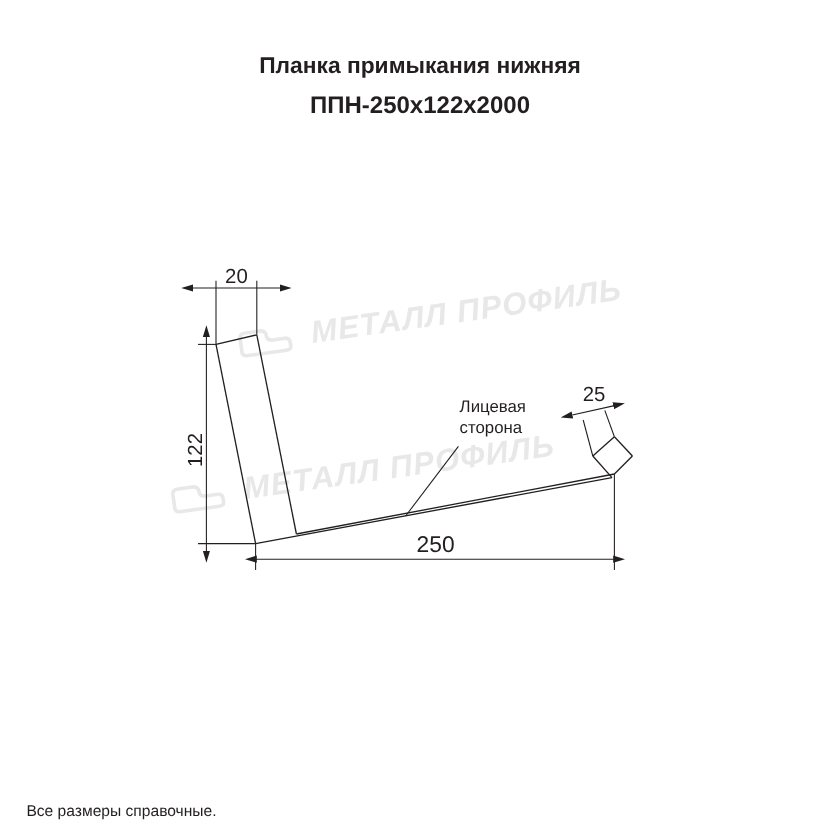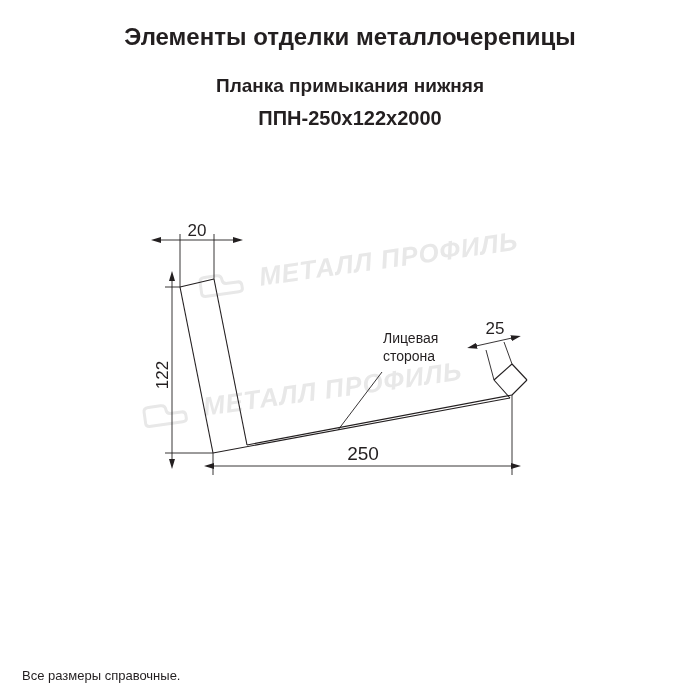--- a/index.html
+++ b/index.html
@@ -85,21 +85,20 @@
     color: #231f20;
   }
   .footnotes div { white-space: nowrap; margin-top: 22px; }
 </style>
 </head>
 <body>
 
 <div class="page">
 
   <div class="titles">
-    <div class="title-main">Элементы отделки металлочерепицы</div>
     <div class="title-sub">Планка примыкания нижняя</div>
     <div class="title-code">ППН-250х122х2000</div>
   </div>
 
   <div class="watermark wm1">
     <span class="wm-shape">
       <svg width="46" height="26" viewBox="0 0 46 26">
         <path d="M3 20 L3 8 Q3 4 8 4 L20 4 Q25 4 25 9 Q25 13 30 13 L40 13 Q44 13 44 17 L44 20 Q44 23 40 23 L8 23 Q3 23 3 20 Z" fill="none" stroke="#e8e8e8" stroke-width="3"></path>
       </svg>
     </span>

